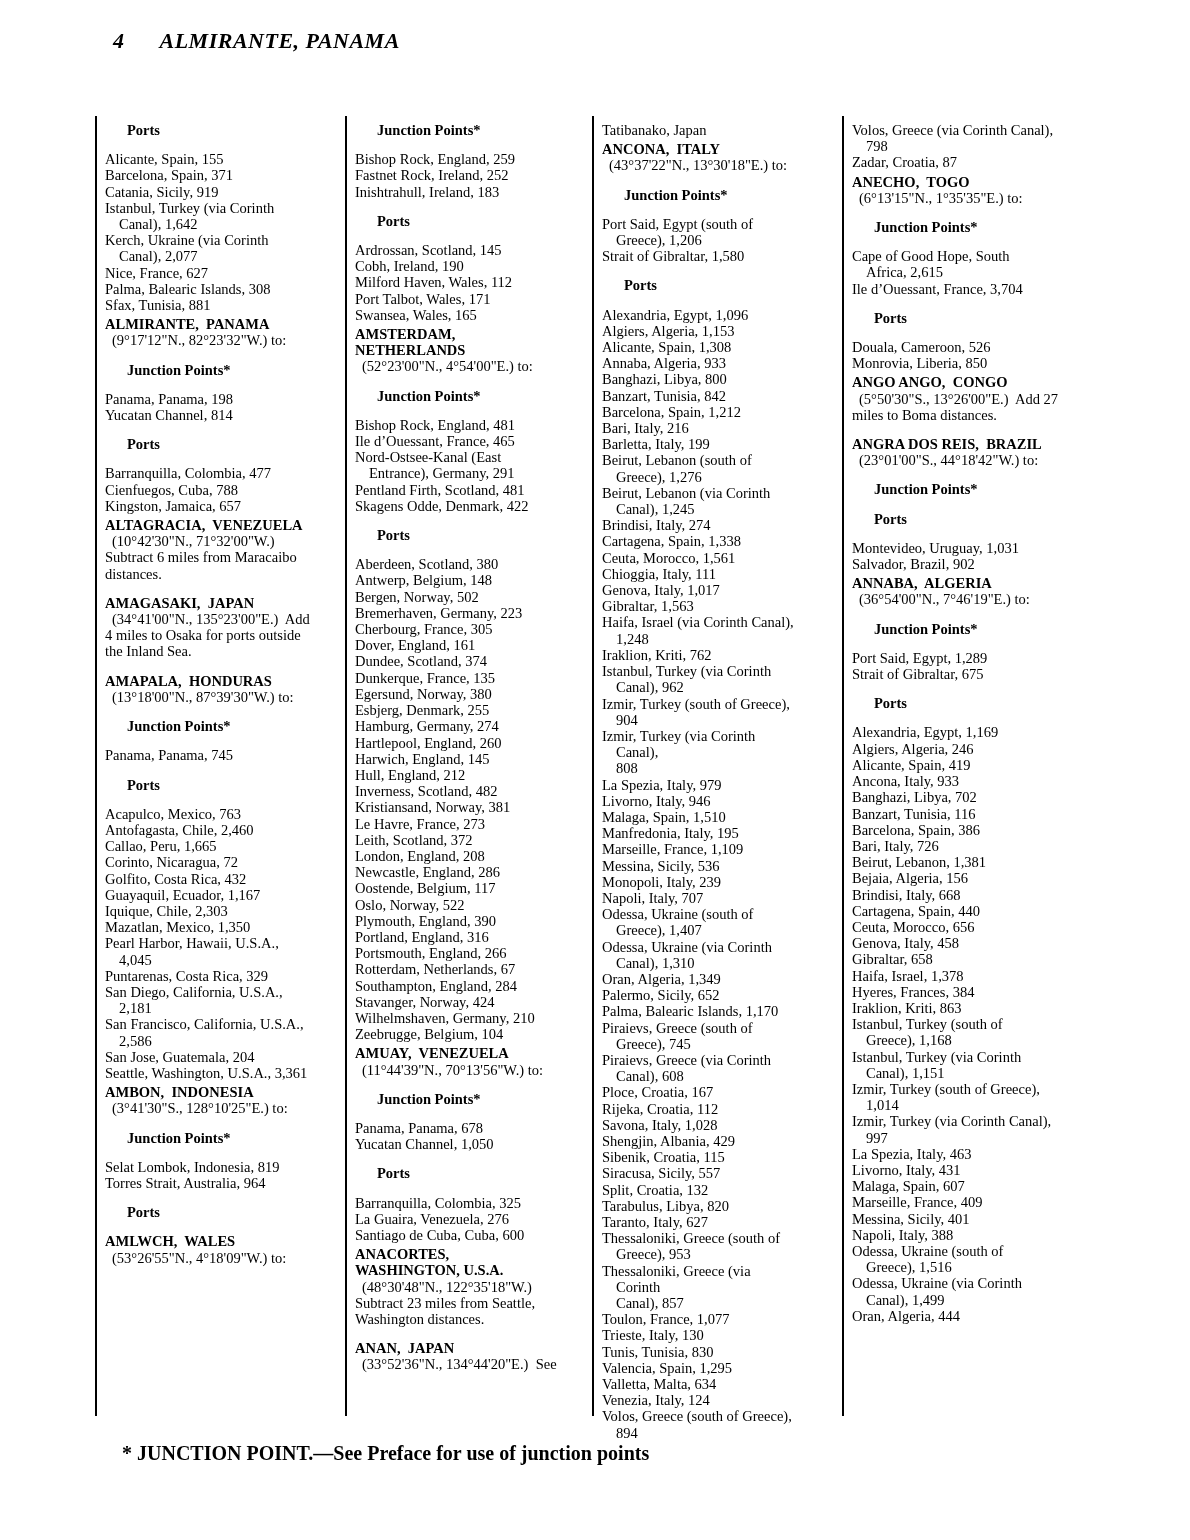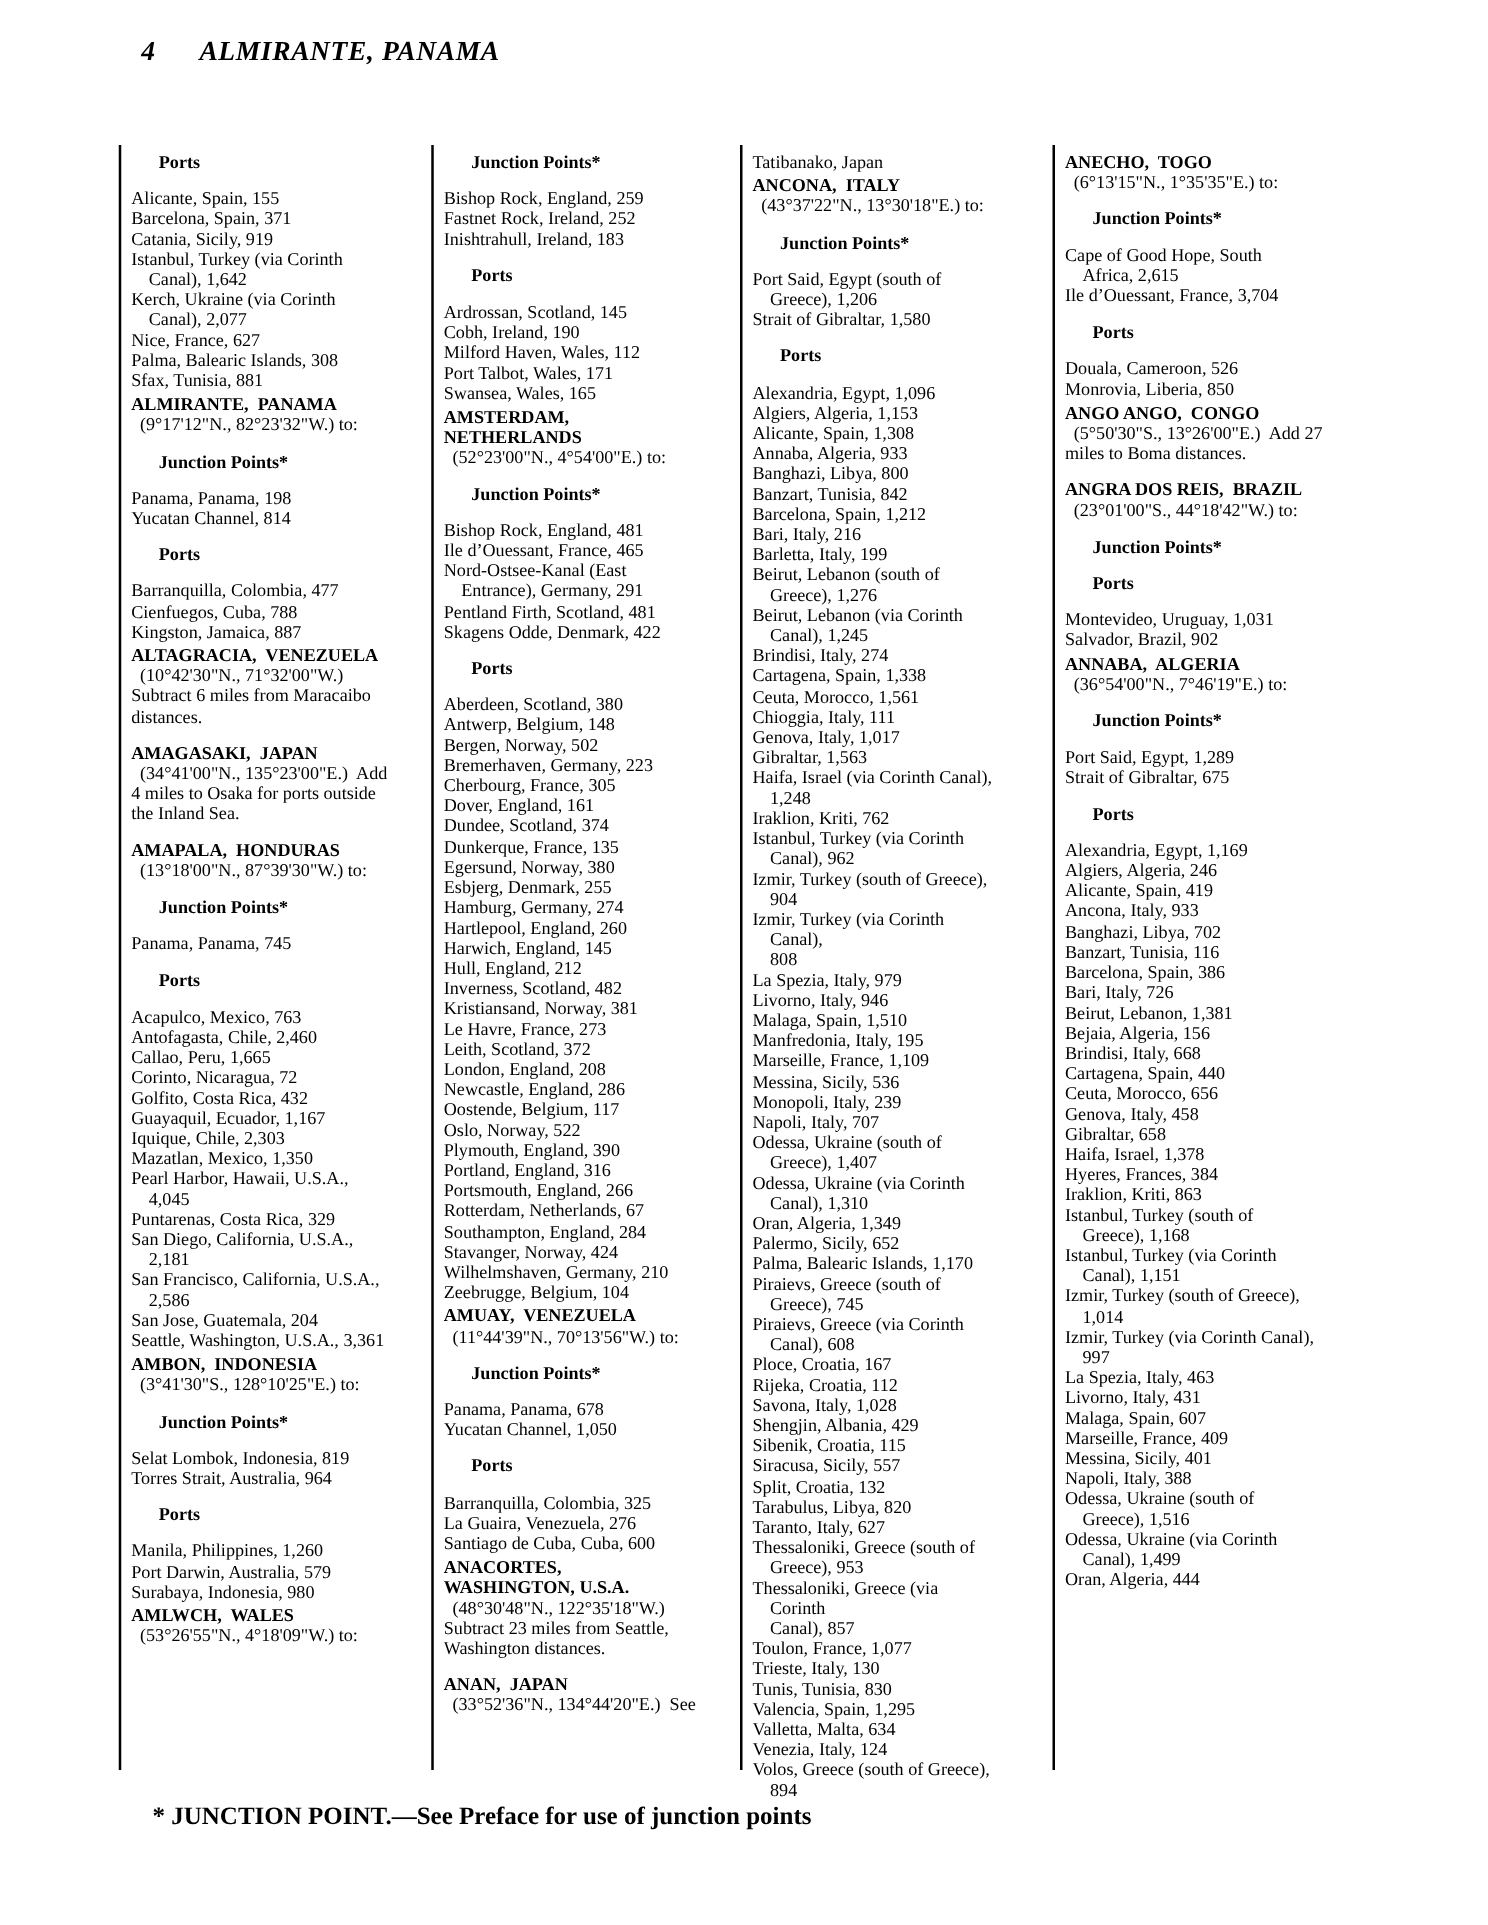--- a/index.html
+++ b/index.html
@@ -66,21 +66,21 @@
       </div>
       <div class="subhead">Junction Points*</div>
       <div class="items">
         <div class="item">Panama, Panama, 198</div>
         <div class="item">Yucatan Channel, 814</div>
       </div>
       <div class="subhead">Ports</div>
       <div class="items">
         <div class="item">Barranquilla, Colombia, 477</div>
         <div class="item">Cienfuegos, Cuba, 788</div>
-        <div class="item">Kingston, Jamaica, 887</div>
+        <div class="item">Kingston, Jamaica, 657</div>
       </div>
       <div class="entry">
         <div class="entry-title">ALTAGRACIA,  VENEZUELA</div>
         <div class="entry-line first">(10°42'30"N., 71°32'00"W.)</div>
         <div class="entry-line">Subtract 6 miles from Maracaibo</div>
         <div class="entry-line">distances.</div>
       </div>
       <div class="entry">
         <div class="entry-title">AMAGASAKI,  JAPAN</div>
         <div class="entry-line first">(34°41'00"N., 135°23'00"E.)  Add</div>
@@ -118,25 +118,20 @@
       <div class="entry">
         <div class="entry-title">AMBON,  INDONESIA</div>
         <div class="entry-line first">(3°41'30"S., 128°10'25"E.) to:</div>
       </div>
       <div class="subhead">Junction Points*</div>
       <div class="items">
         <div class="item">Selat Lombok, Indonesia, 819</div>
         <div class="item">Torres Strait, Australia, 964</div>
       </div>
       <div class="subhead">Ports</div>
-      <div class="items">
-        <div class="item">Manila, Philippines, 1,260</div>
-        <div class="item">Port Darwin, Australia, 579</div>
-        <div class="item">Surabaya, Indonesia, 980</div>
-      </div>
       <div class="entry">
         <div class="entry-title">AMLWCH,  WALES</div>
         <div class="entry-line first">(53°26'55"N., 4°18'09"W.) to:</div>
       </div>
     </div>
     <div class="column col-2">
       <div class="subhead">Junction Points*</div>
       <div class="items">
         <div class="item">Bishop Rock, England, 259</div>
         <div class="item">Fastnet Rock, Ireland, 252</div>
@@ -304,20 +299,25 @@
         <div class="item">Trieste, Italy, 130</div>
         <div class="item">Tunis, Tunisia, 830</div>
         <div class="item">Valencia, Spain, 1,295</div>
         <div class="item">Valletta, Malta, 634</div>
         <div class="item">Venezia, Italy, 124</div>
         <div class="item">Volos, Greece (south of Greece),
 894</div>
       </div>
     </div>
     <div class="column col-4">
+      <div class="items">
+        <div class="item">Volos, Greece (via Corinth Canal),
+798</div>
+        <div class="item">Zadar, Croatia, 87</div>
+      </div>
       <div class="entry">
         <div class="entry-title">ANECHO,  TOGO</div>
         <div class="entry-line first">(6°13'15"N., 1°35'35"E.) to:</div>
       </div>
       <div class="subhead">Junction Points*</div>
       <div class="items">
         <div class="item">Cape of Good Hope, South
 Africa, 2,615</div>
         <div class="item">Ile d’Ouessant, France, 3,704</div>
       </div>

